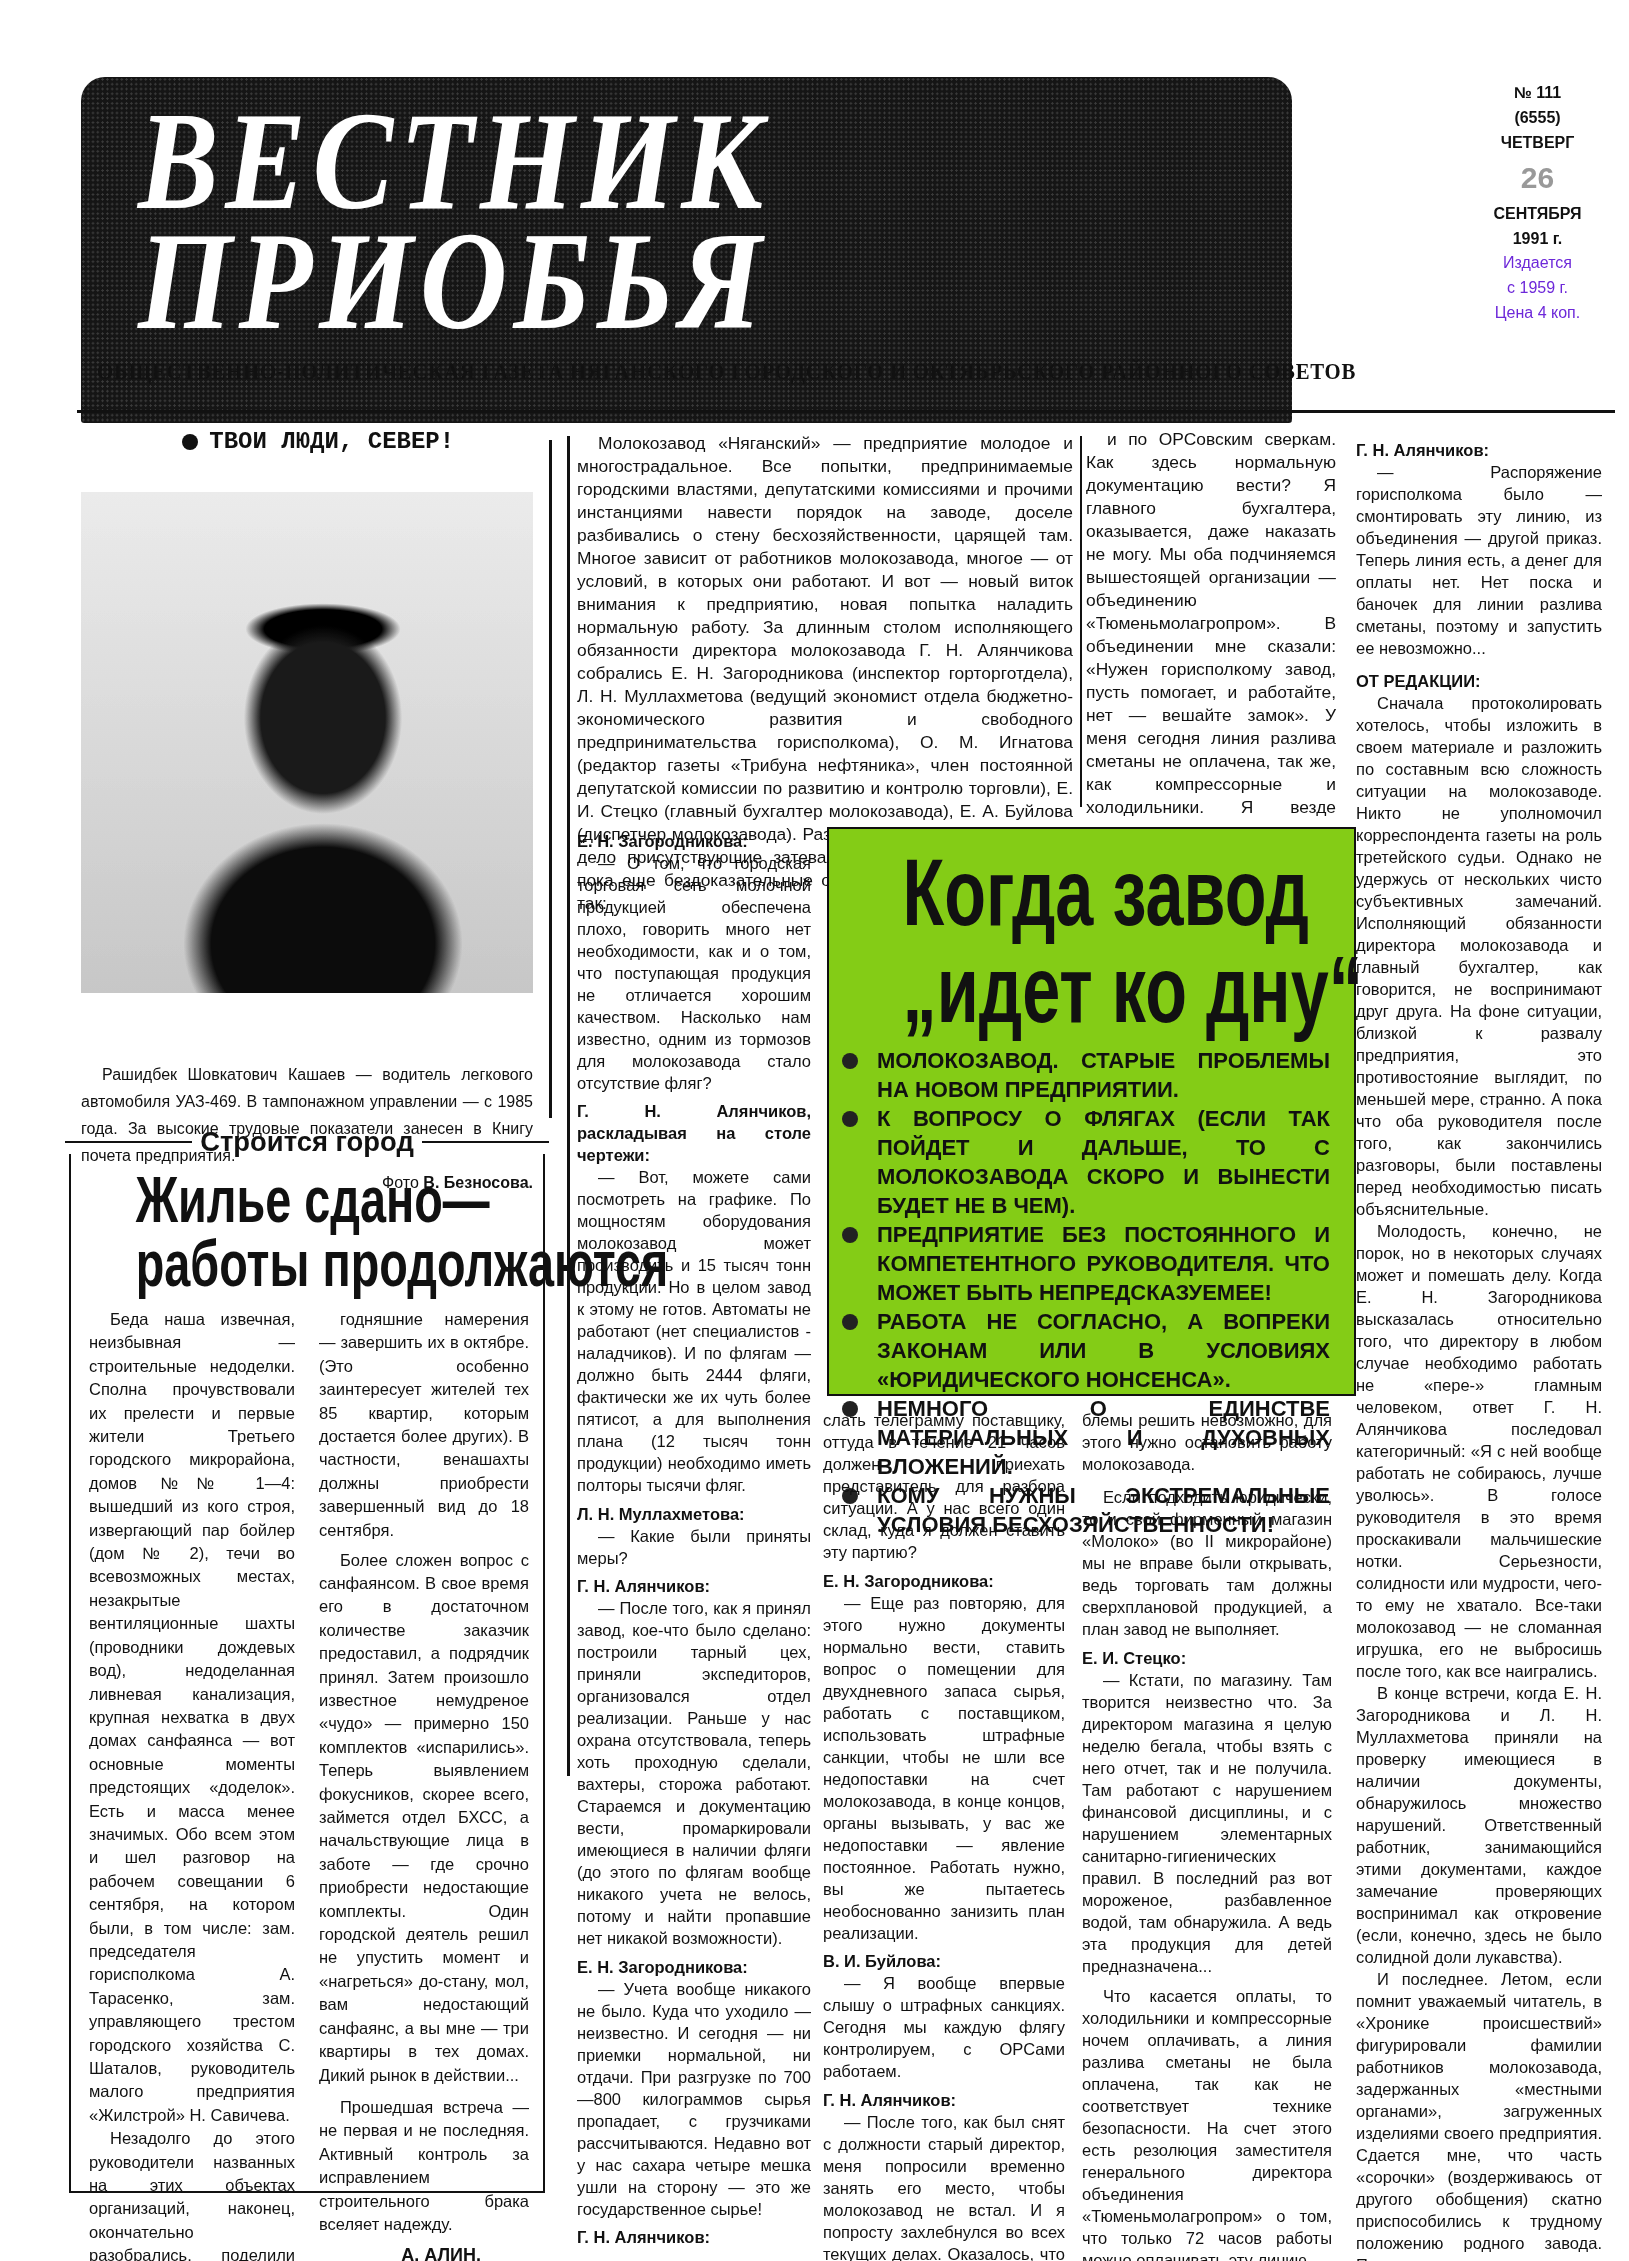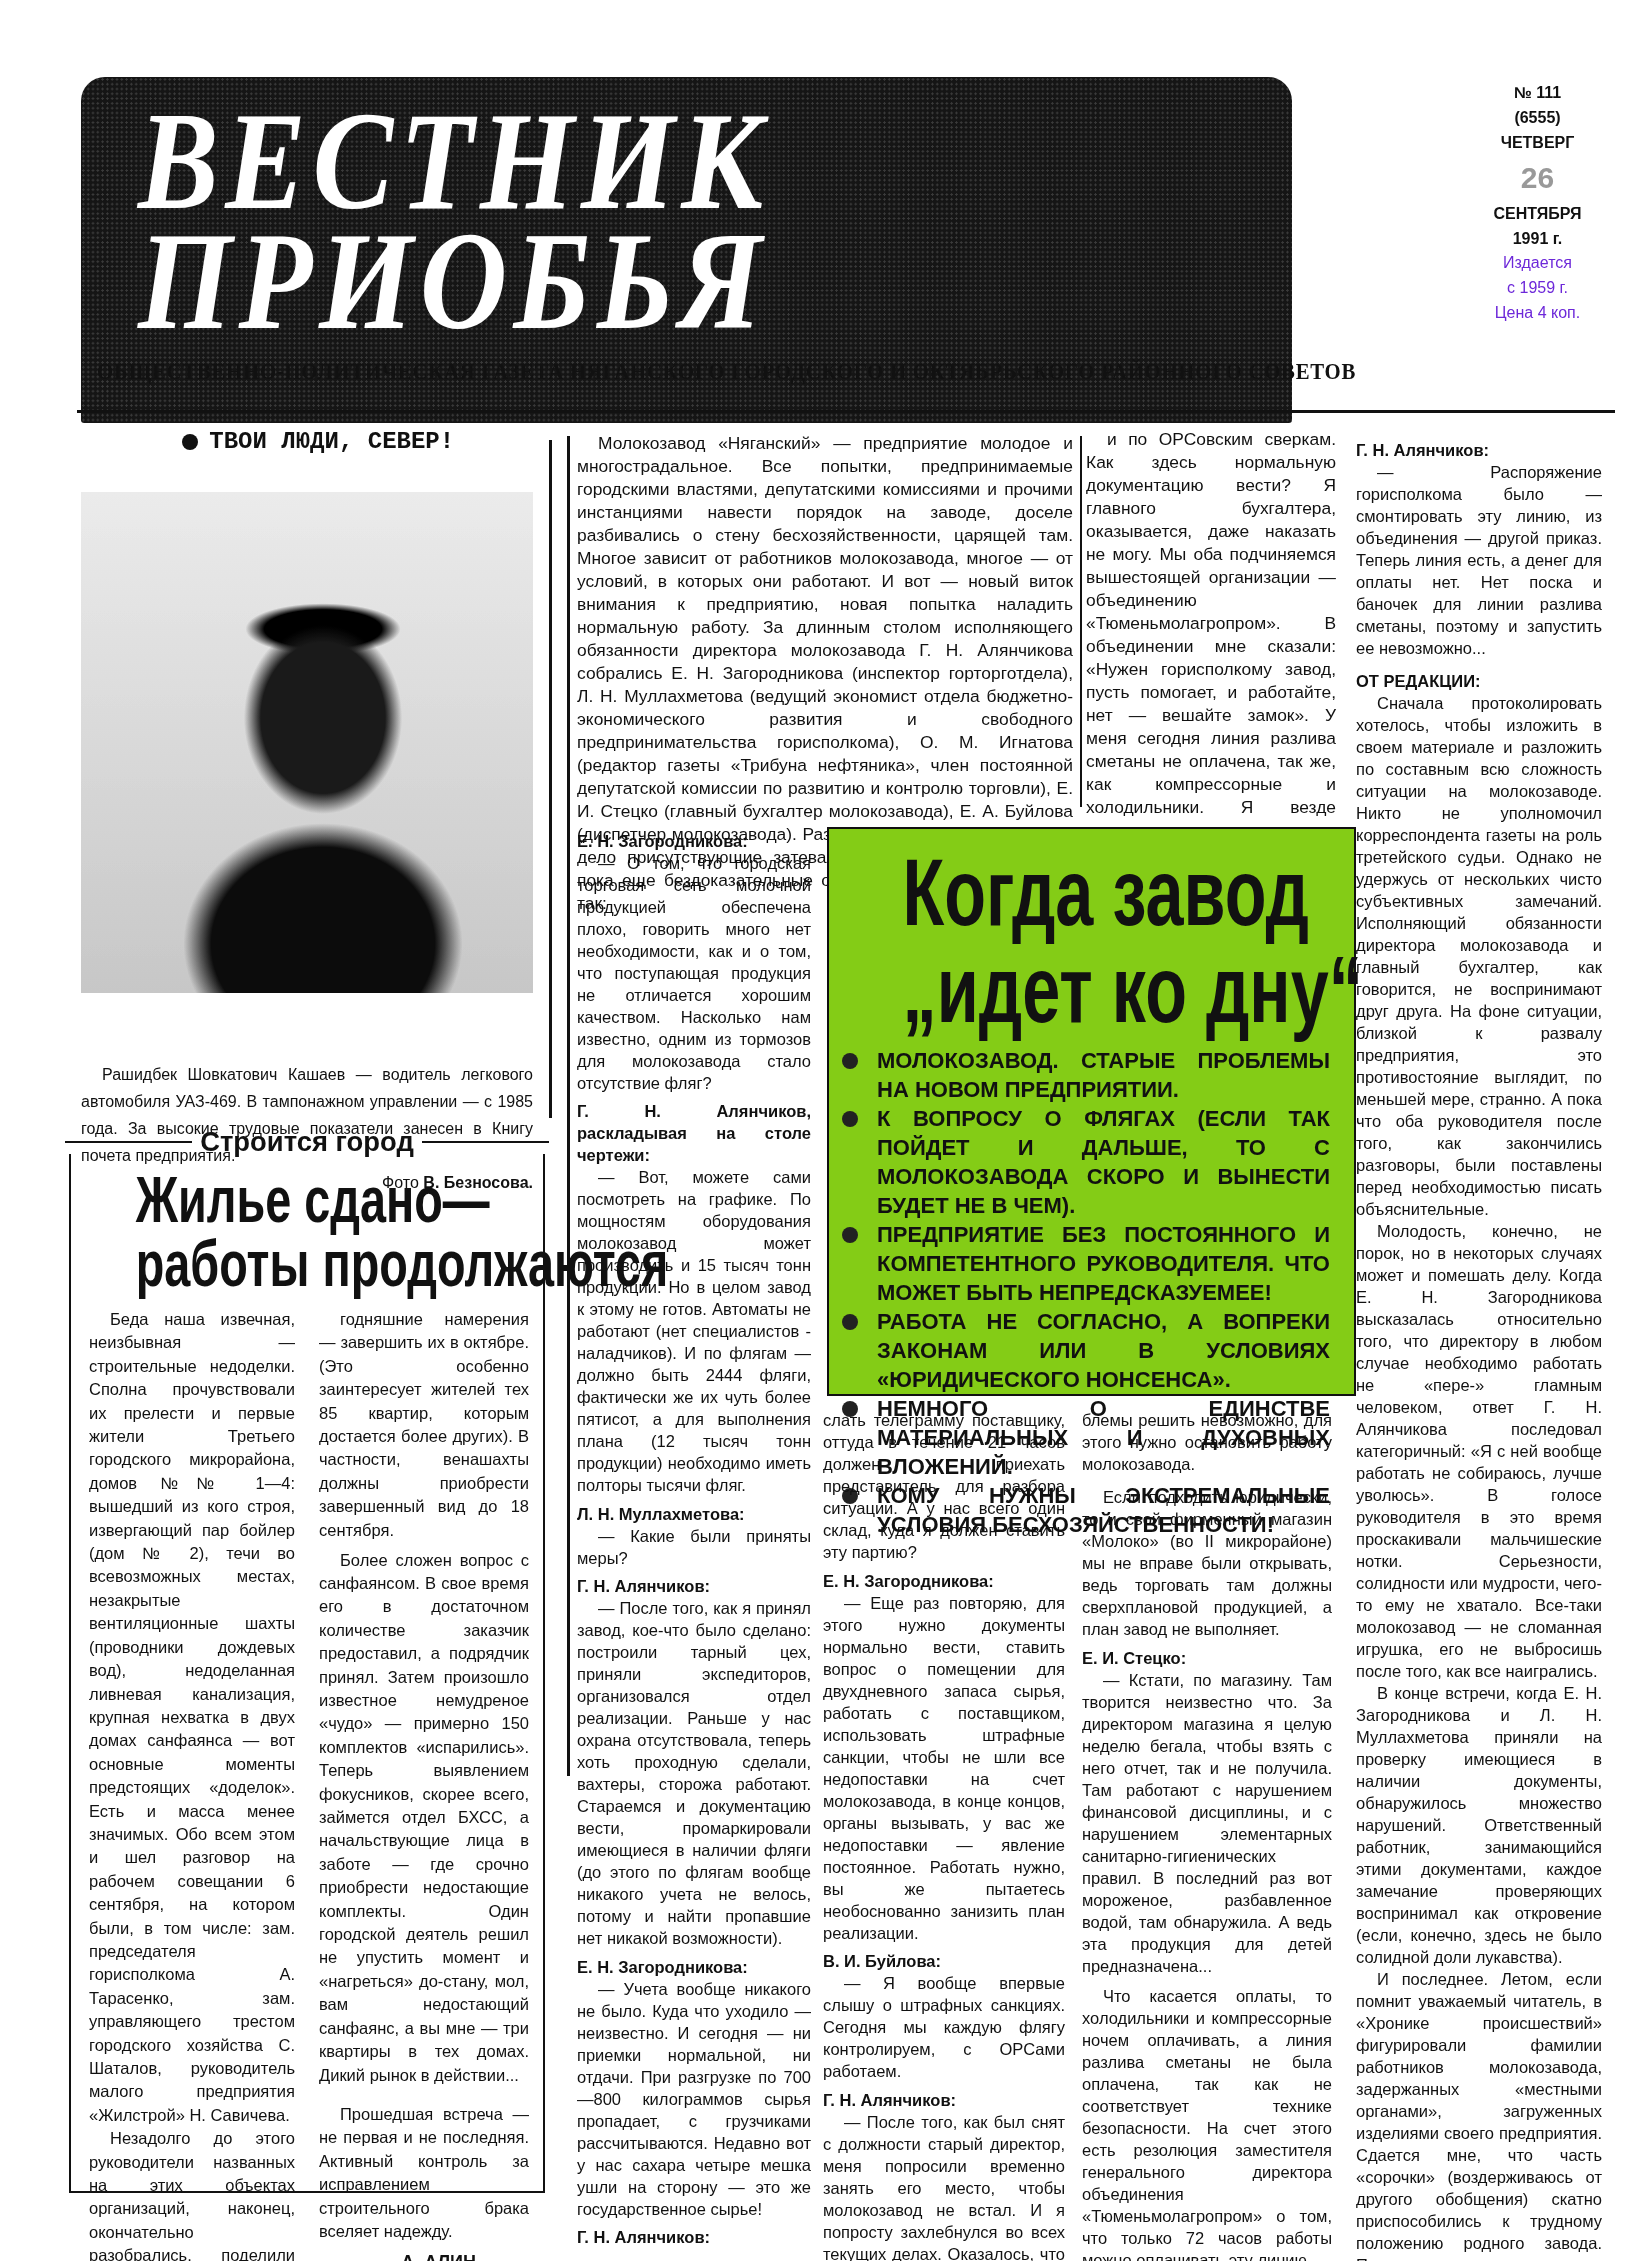--- a/index.html
+++ b/index.html
@@ -79,21 +79,21 @@
 <div class="abs box" style="left:69px;top:1154px;width:472px;height:1037px;border-top:none;"></div>
 <div class="abs head-cond" style="left:69px;top:1167px;width:476px;font-size:65px;line-height:66px;">Жилье сдано—</div>
 <div class="abs head-cond" style="left:69px;top:1231px;width:476px;font-size:65px;line-height:66px;">работы продолжаются</div>
 <div class="abs col" style="left:89px;top:1308px;width:206px;font-size:16.5px;line-height:23.4px;">
   <p>Беда наша извечная, неизбывная — строительные недоделки. Сполна прочувствовали их прелести и первые жители Третьего городского микрорайона, домов №№ 1—4: вышедший из кого строя, извергающий пар бойлер (дом № 2), течи во всевозможных местах, незакрытые вентиляционные шахты (проводники дождевых вод), недоделанная ливневая канализация, крупная нехватка в двух домах санфаянса — вот основные моменты предстоящих «доделок». Есть и масса менее значимых. Обо всем этом и шел разговор на рабочем совещании 6 сентября, на котором были, в том числе: зам. председателя горисполкома А. Тарасенко, зам. управляющего трестом городского хозяйства С. Шаталов, руководитель малого предприятия «Жилстрой» Н. Савичева.</p>
   <p>Незадолго до этого руководители названных на этих объектах организаций, наконец, окончательно разобрались, поделили фронт предстоящих малопонятных работ. Се-</p>
 </div>
 <div class="abs col" style="left:319px;top:1308px;width:210px;font-size:16.5px;line-height:23.4px;">
   <p>годняшние намерения — завершить их в октябре. (Это особенно заинтересует жителей тех 85 квартир, которым достается более других). В частности, венашахты должны приобрести завершенный вид до 18 сентября.</p>
   <p style="margin-top:6.5px">Более сложен вопрос с санфаянсом. В свое время его в достаточном количестве заказчик предоставил, а подрядчик принял. Затем произошло известное немудреное «чудо» — примерно 150 комплектов «испарились». Теперь выявлением фокусников, скорее всего, займется отдел БХСС, а начальствующие лица в заботе — где срочно приобрести недостающие комплекты. Один городской деятель решил не упустить момент и «нагреться» до-стану, мол, вам недостающий санфаянс, а вы мне — три квартиры в тех домах. Дикий рынок в действии...</p>
-  <p style="margin-top:16px">Прошедшая встреча — не первая и не последняя. Активный контроль за исправлением строительного брака вселяет надежду.</p>
+  <p style="margin-top:9px">Прошедшая встреча — не первая и не последняя. Активный контроль за исправлением строительного брака вселяет надежду.</p>
   <div class="sig">А. АЛИН.</div>
 </div>
 
 <div class="abs vline" style="left:567px;top:436px;height:1340px;"></div>
 <div class="abs col" style="left:577px;top:432px;width:496px;">
   <p>Молокозавод «Няганский» — предприятие молодое и многострадальное. Все попытки, предпринимаемые городскими властями, депутатскими комиссиями и прочими инстанциями навести порядок на заводе, доселе разбивались о стену бесхозяйственности, царящей там. Многое зависит от работников молокозавода, многое — от условий, в которых они работают. И вот — новый виток внимания к предприятию, новая попытка наладить нормальную работу. За длинным столом исполняющего обязанности директора молокозавода Г. Н. Алянчикова собрались Е. Н. Загородникова (инспектор горторготдела), Л. Н. Муллахметова (ведущий экономист отдела бюджетно-экономического развития и свободного предпринимательства горисполкома), О. М. Игнатова (редактор газеты «Трибуна нефтяника», член постоянной депутатской комиссии по развитию и контролю торговли), Е. И. Стецко (главный бухгалтер молокозавода), Е. А. Буйлова (диспетчер молокозавода). Разговор проходил неровно, то и дело присутствующие затевали споры. Впрочем, опуская пока еще бездоказательные обвинения, беседа выглядела так:</p>
 </div>
 <div class="abs vline" style="left:1080px;top:436px;height:371px;width:1.6px;"></div>
 
 <div class="abs col" style="left:1086px;top:428px;width:250px;">

